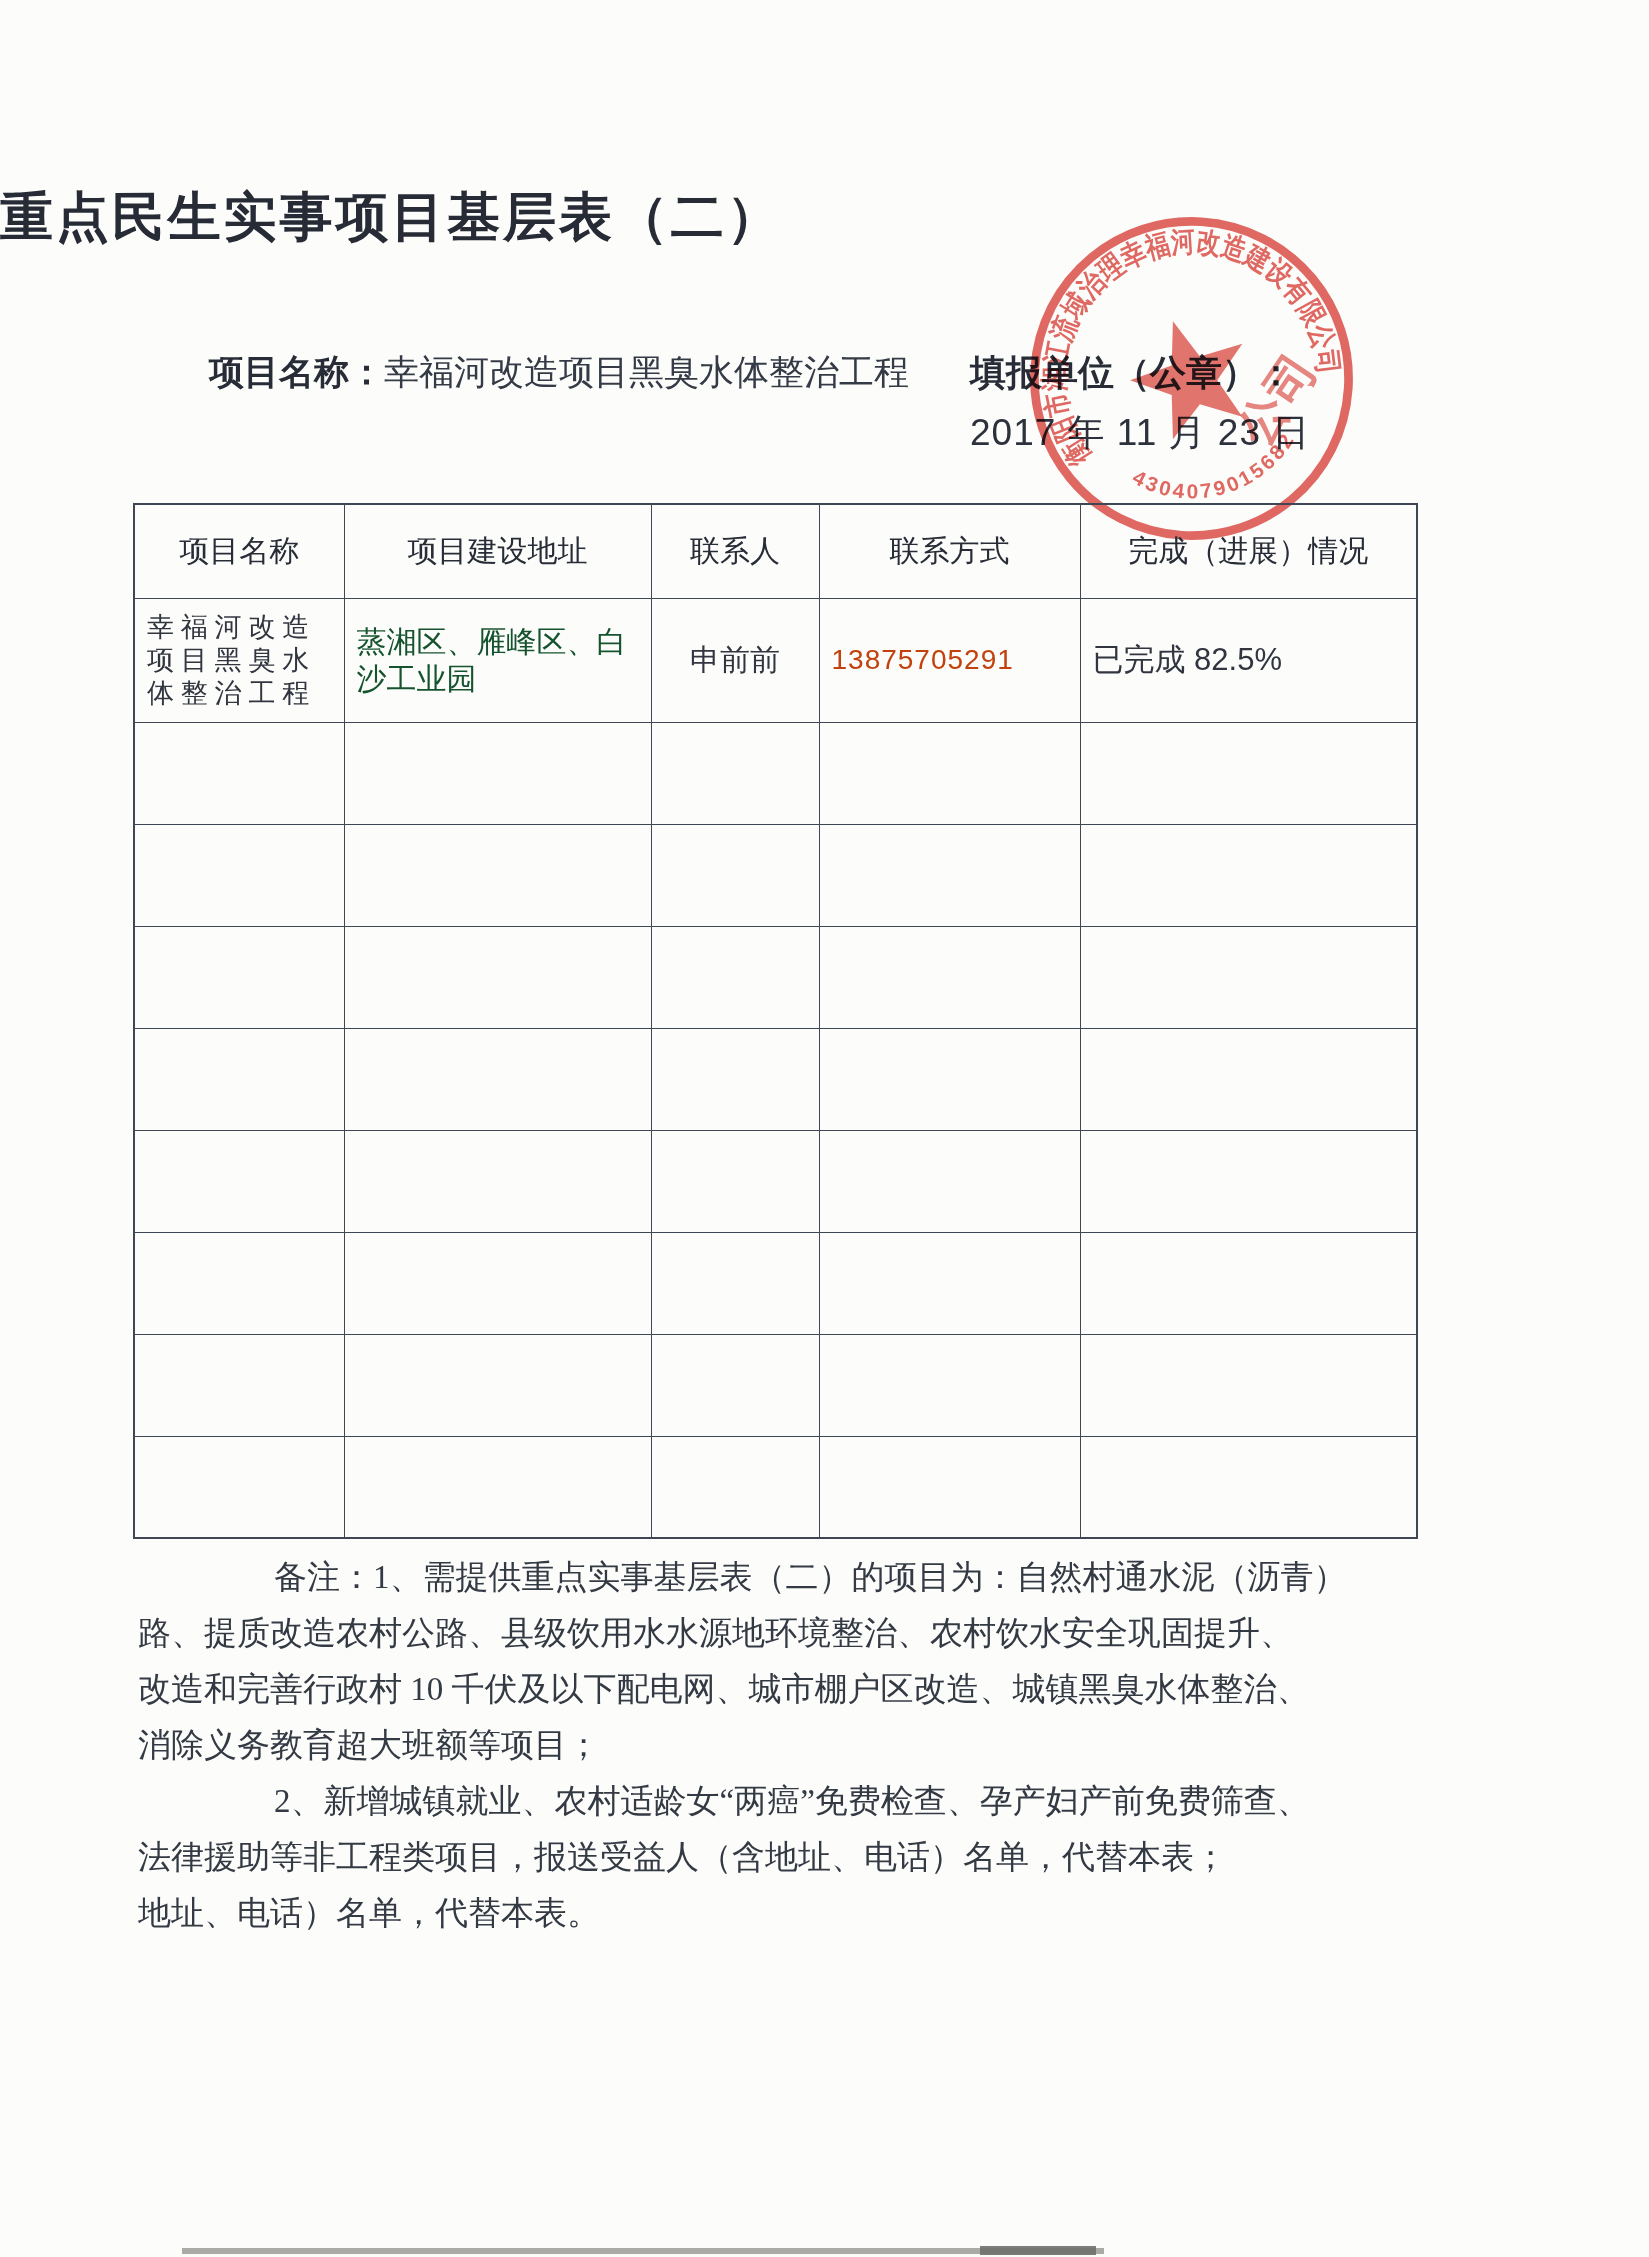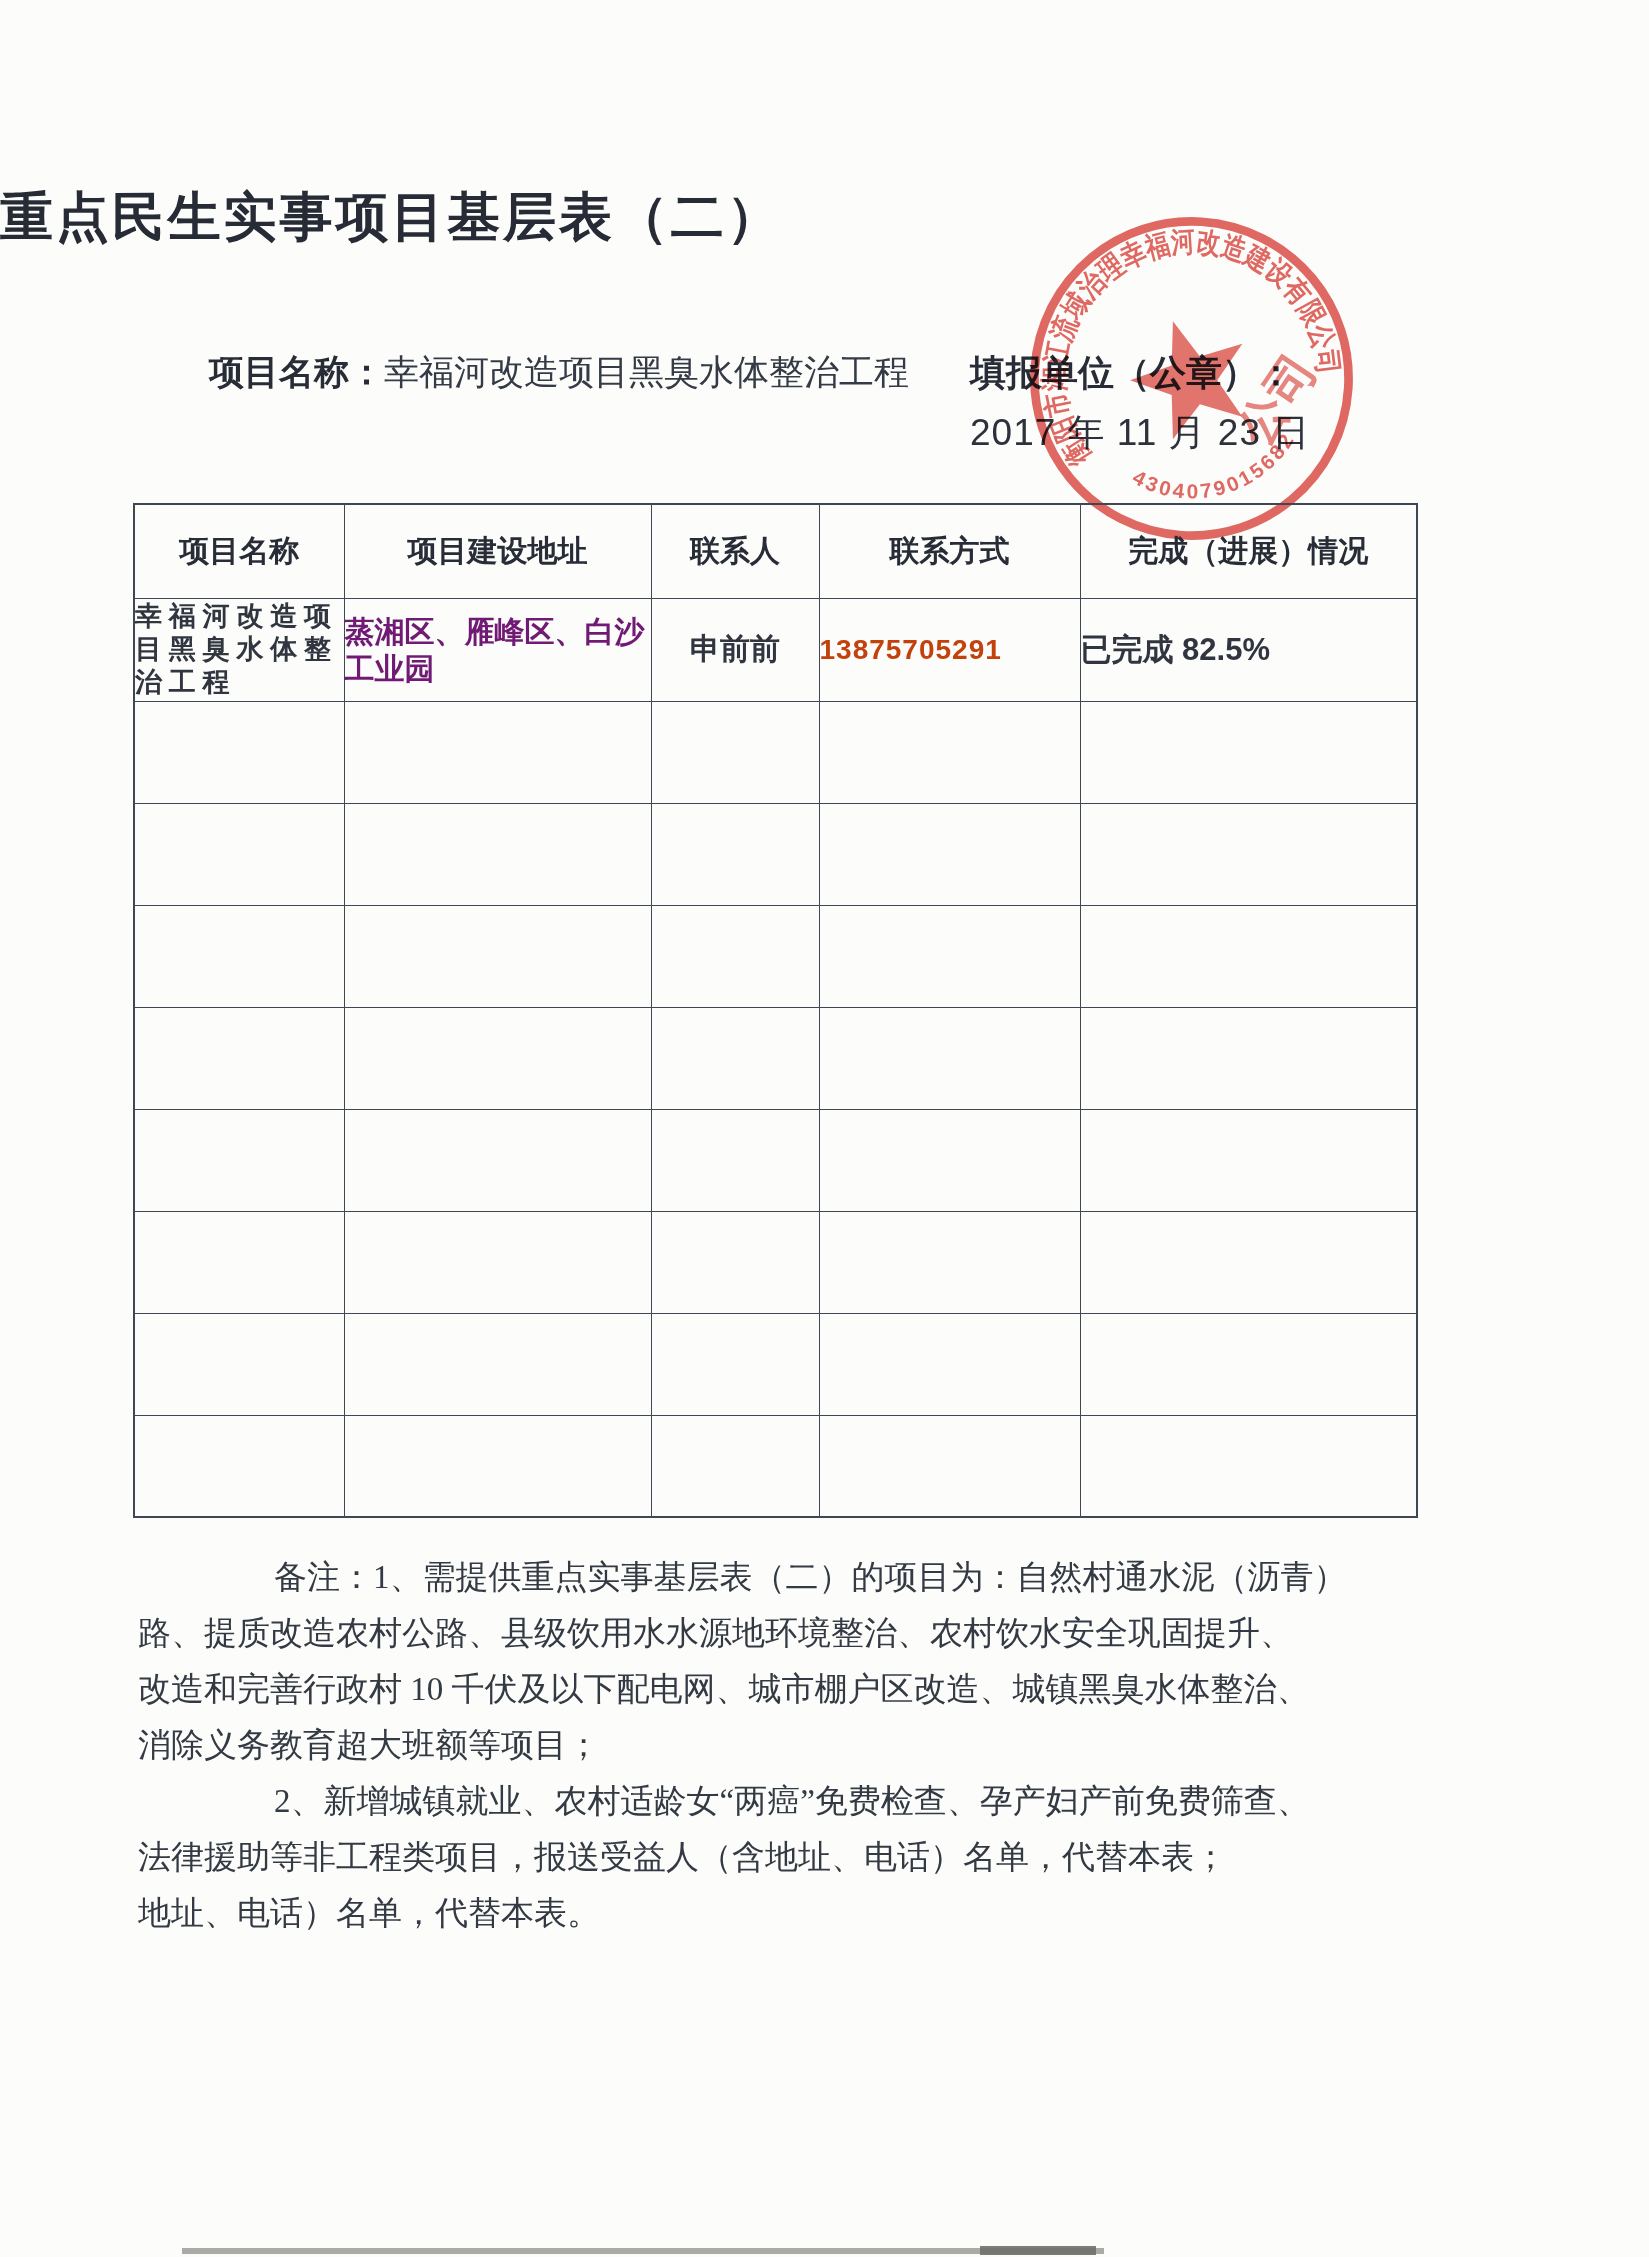--- a/index.html
+++ b/index.html
@@ -32,30 +32,30 @@
     pointer-events:none;
   }
   
   table.main{
     position:absolute;left:133px;top:503px;
     border-collapse:collapse;table-layout:fixed;
     width:1282px;
   }
   table.main td,table.main th{
     border:1.6px solid #3f4654;
-    padding:0;overflow:hidden;
-    font-weight:bold;
+    padding:12px;overflow:hidden;
+    font-weight:normal;
   }
   table.main{border:2.4px solid #3f4654;}
   th.hcell{font-size:30px;font-weight:bold;text-align:center;color:#272c37;}
   tr.hrow{height:94px;}
   tr.drow{height:103px;}
   tr.erow{height:102px;}
   td.c1{font-size:27px;line-height:33px;letter-spacing:6.8px;padding:1.9px 7.8px 0 11.6px;color:#30353f;}
-  td.c2{font-size:30px;line-height:37px;padding:0 9.7px 13.6px 13.6px;vertical-align:middle;color:#701a75;}
+  td.c2{font-size:30px;line-height:37px;padding:0 9.7px 13.6px 13.6px;vertical-align:middle;color:#14532d;}
   td.c3{font-size:30px;text-align:center;color:#30353f;}
   td.c4{font-size:28px;color:#c2410c;letter-spacing:1px;}
   td.c5{font-size:31px;padding-left:19.4px;color:#30353f;}
   
   .notes{position:absolute;left:138px;top:1553px;width:1397px;
     font-family:"Liberation Serif", serif;font-size:33px;color:#343a44;}
   .note-line{height:56px;line-height:49px;white-space:nowrap;}
   .note-line.indent{padding-left:136px;}
   
   .artifact-strip{position:absolute;left:182px;top:2248px;width:922px;height:5.8px;background:#9b9b98;opacity:.85;}

